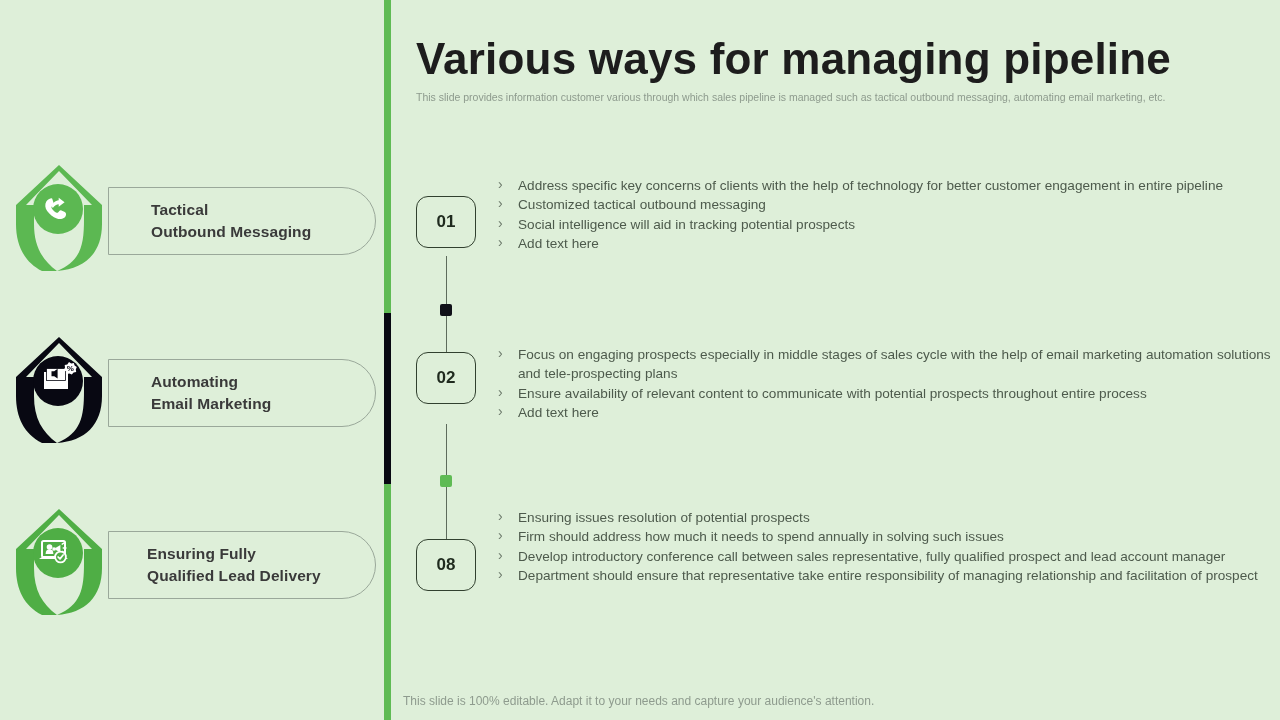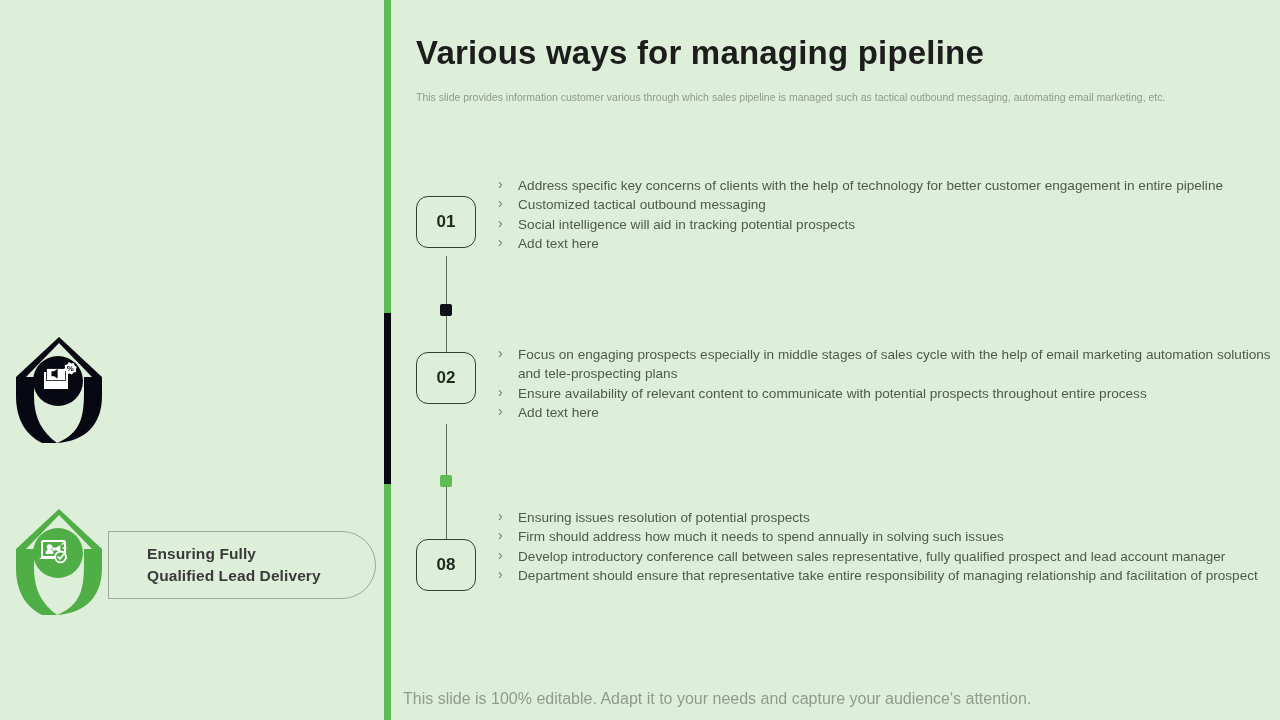--- a/index.html
+++ b/index.html
@@ -98,21 +98,21 @@
     position: absolute;
     left: 391px;
     top: 0;
     right: 0;
     height: 720px;
   }
   .title {
     position: absolute;
     left: 25px;
     top: 34px;
-    font-size: 33px;
+    font-size: 44px;
     font-weight: bold;
     color: #1d1d1d;
     letter-spacing: .2px;
   }
   .subtitle {
     position: absolute;
     left: 25px;
     top: 90px;
     width: 845px;
     font-size: 10.5px;
@@ -192,50 +192,78 @@
     left: 2px;
     top: -1px;
     color: #6d7a6c;
     font-size: 14px;
   }
 
   .footer {
     position: absolute;
     left: 12px;
     bottom: 12px;
-    font-size: 16px;
+    font-size: 12px;
     color: #8e9b8e;
   }
 </style>
 </head>
 <body>
 
 <div class="slide">
 
   <div class="left-panel">
 
+    <div class="step-card s1">
+      <div class="marker">
+        <svg width="120" height="120" viewBox="0 0 120 120">
+          <path d="M45 6 L90 44 L90 62 C90 92 74 108 46 110 L30 110 C58 100 70 84 70 58 L70 44 L78 44 L45 6 Z
+                   M45 6 L12 44 L20 44 L20 62 C20 90 34 104 58 108 L38 110 C16 104 2 88 2 62 L2 44 Z" fill="#5cb852" opacity="0"></path>
+          <path d="M45 5 L88 45 L88 64 C88 93 71 109 43 111 C67 101 70 85 70 59 L70 45 L78 45 L45 11 L12 45 L20 45 L20 64 C20 86 28 100 43 111 L28 111 C10 102 2 85 2 64 L2 45 Z" fill="#5cb852"></path>
+          <circle cx="44" cy="49" r="25" fill="#5cb852"></circle>
+
+          <g fill="#ffffff" transform="translate(30,35) scale(1.05)">
+            <path d="M7.6 3.0 C5.4 3.0 3.3 4.2 2.2 6.2 C0.6 9.0 1.0 12.6 3.0 15.3 C5.2 18.4 8.6 21.1 12.2 22.4
+                     C14.6 23.3 17.3 23.1 19.3 21.6 C20.6 20.6 21.3 19.0 20.9 17.5 C20.7 16.7 20.0 16.2 19.3 15.9
+                     L16.6 14.7 C15.9 14.4 15.1 14.6 14.6 15.2 L13.4 16.6 C13.1 17.0 12.5 17.1 12.0 16.9
+                     C10.0 15.9 8.3 14.3 7.2 12.3 C7.0 11.9 7.1 11.3 7.4 11.0 L8.8 9.7 C9.3 9.2 9.5 8.5 9.3 7.8
+                     L8.3 5.0 C8.1 4.3 7.9 3.6 7.6 3.0 Z"></path>
+            <path d="M14.0 2.6 L14.0 5.1 C10.6 5.4 8.0 8.0 7.6 11.3 C7.5 12.0 8.4 12.4 8.8 11.8
+                     C10.0 10.0 11.9 8.9 14.0 8.8 L14.0 11.3 L19.6 6.9 Z"></path>
+          </g>
+        </svg>
+      </div>
+      <div class="pill">
+        <span class="pill-text">Tactical
+Outbound Messaging</span>
+      </div>
+    </div>
 
     <div class="step-card s2">
       <div class="marker">
         <svg width="120" height="120" viewBox="0 0 120 120">
           <path d="M45 5 L88 45 L88 64 C88 93 71 109 43 111 C67 101 70 85 70 59 L70 45 L78 45 L45 11 L12 45 L20 45 L20 64 C20 86 28 100 43 111 L28 111 C10 102 2 85 2 64 L2 45 Z" fill="#080812"></path>
           <circle cx="44" cy="49" r="25" fill="#080812"></circle>
 
           <g transform="translate(28,36)">
             <rect x="2" y="4" width="24" height="17" fill="#ffffff"></rect>
             <path d="M2 21 L14 12 L26 21 Z" fill="#ffffff"></path>
             <path d="M2 4 L14 13 L26 4 Z" fill="#080812" opacity="0"></path>
             <rect x="4.5" y="0.5" width="19" height="12" fill="#ffffff" stroke="#080812" stroke-width="0.8"></rect>
             <path d="M9.5 3.2 L9.5 8.2 L12.2 8.2 L15.6 10.6 L15.6 0.8 L12.2 3.2 Z" fill="#080812"></path>
             <g transform="translate(20,-6)">
               <path d="M7 0 L9.2 1.4 L11.8 1.0 L12.6 3.5 L14.8 5.0 L13.8 7.4 L14.2 10.0 L11.6 10.6 L9.8 12.5 L7.4 11.4 L4.9 11.9 L4.0 9.4 L1.9 7.9 L3.0 5.5 L2.7 2.9 L5.3 2.4 Z" fill="#ffffff"></path>
               <text x="8.3" y="9" font-family="Liberation Sans, sans-serif" font-size="8" font-weight="bold" fill="#080812" text-anchor="middle">%</text>
             </g>
           </g>
         </svg>
+      </div>
+      <div class="pill">
+        <span class="pill-text">Automating
+Email Marketing</span>
       </div>
     </div>
 
     <div class="step-card s3">
       <div class="marker">
         <svg width="120" height="120" viewBox="0 0 120 120">
           <path d="M45 5 L88 45 L88 64 C88 93 71 109 43 111 C67 101 70 85 70 59 L70 45 L78 45 L45 11 L12 45 L20 45 L20 64 C20 86 28 100 43 111 L28 111 C10 102 2 85 2 64 L2 45 Z" fill="#4fae45"></path>
           <circle cx="44" cy="49" r="25" fill="#4fae45"></circle>
 
           <g transform="translate(27,36)">

